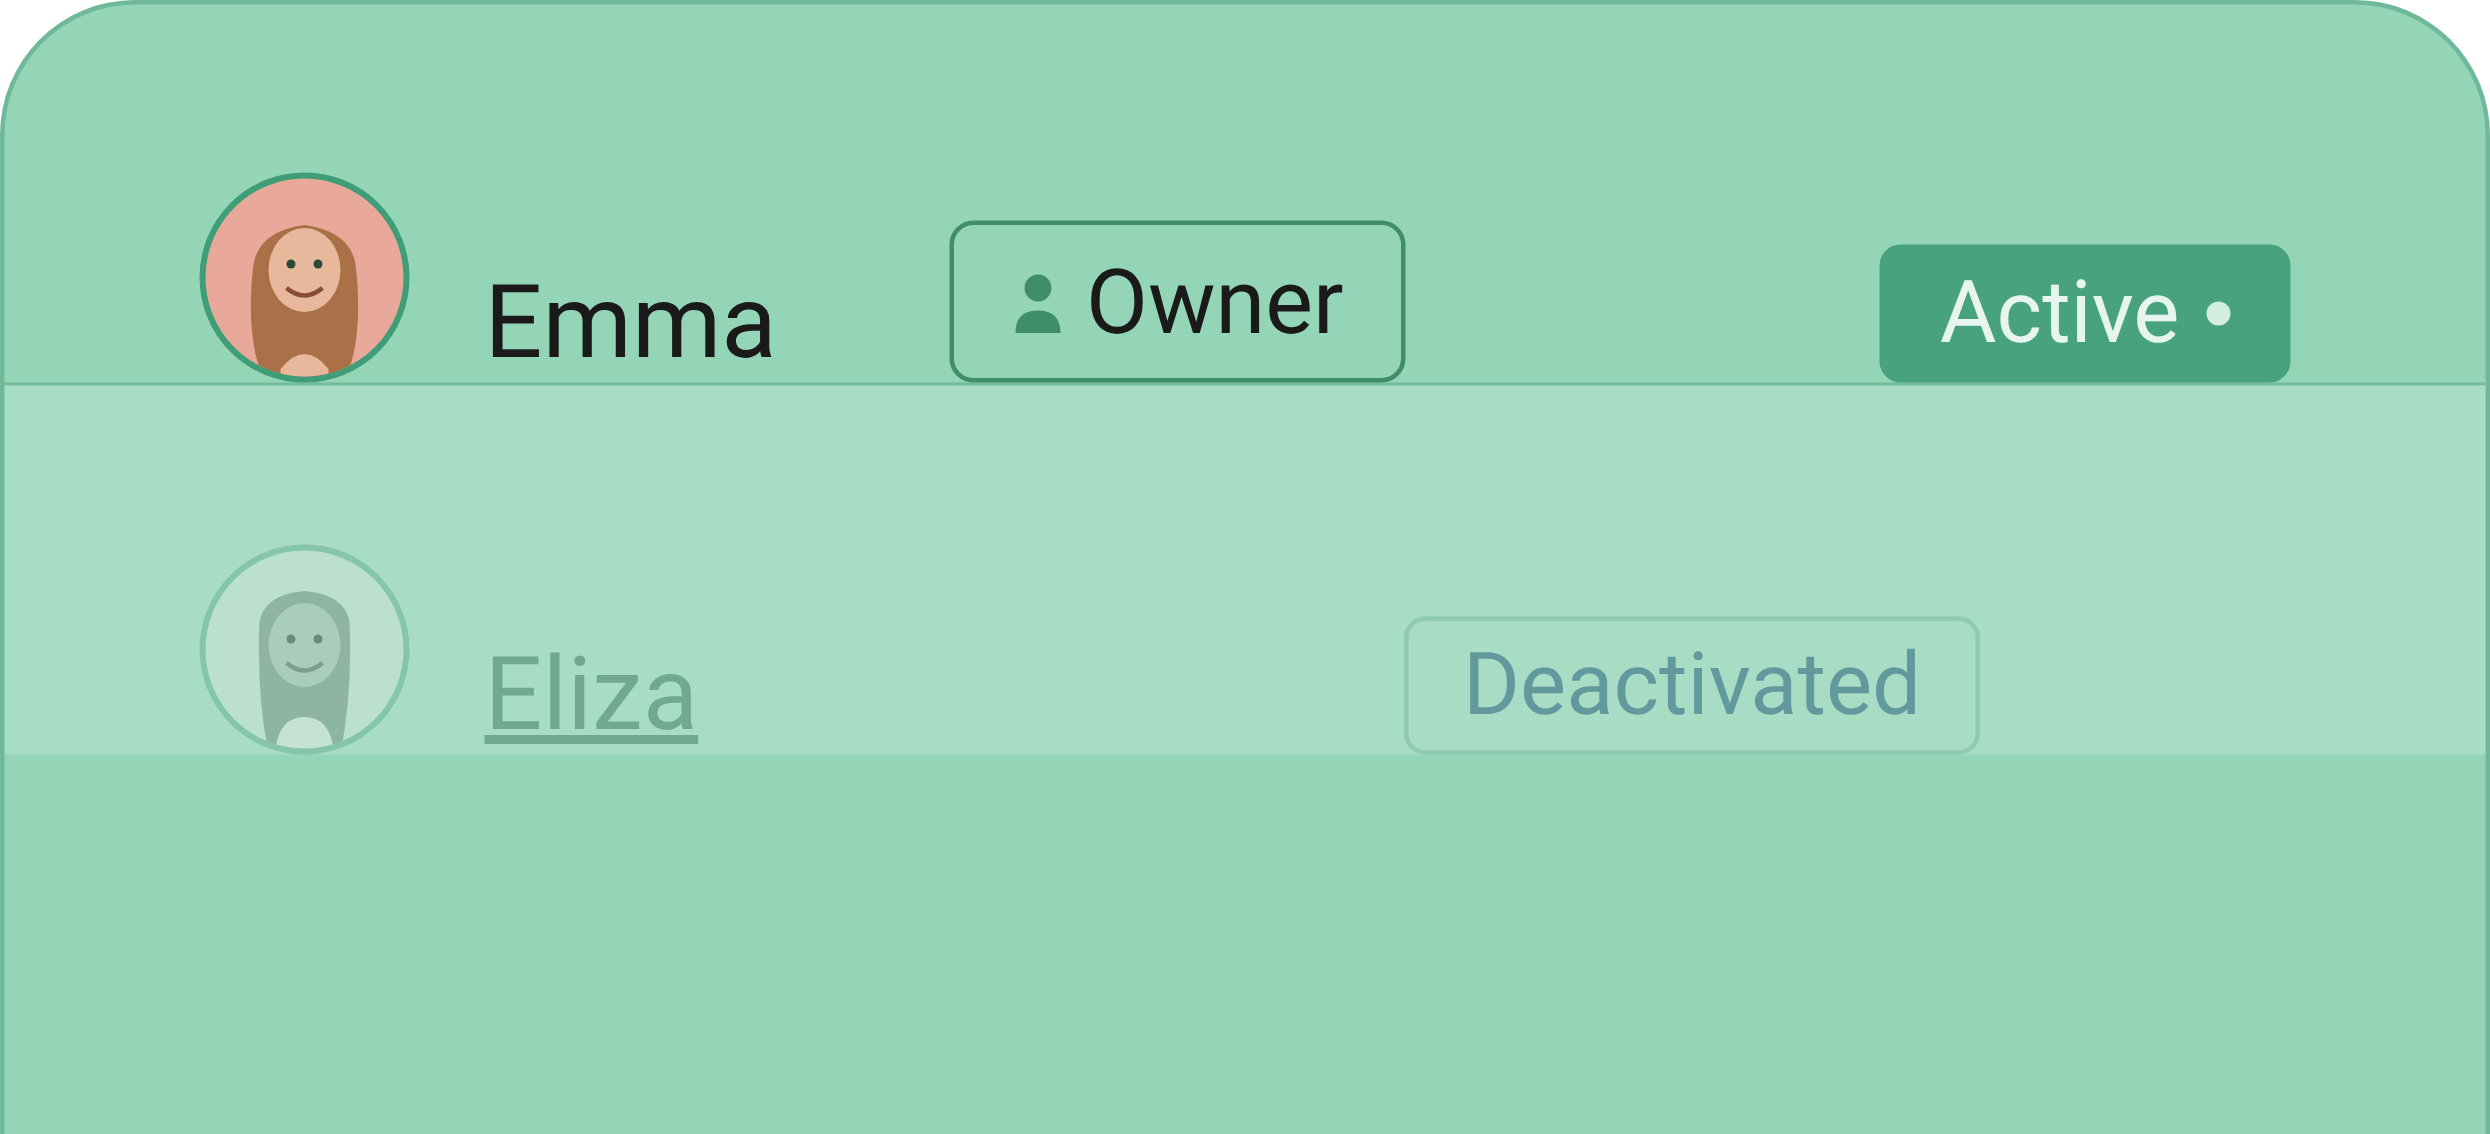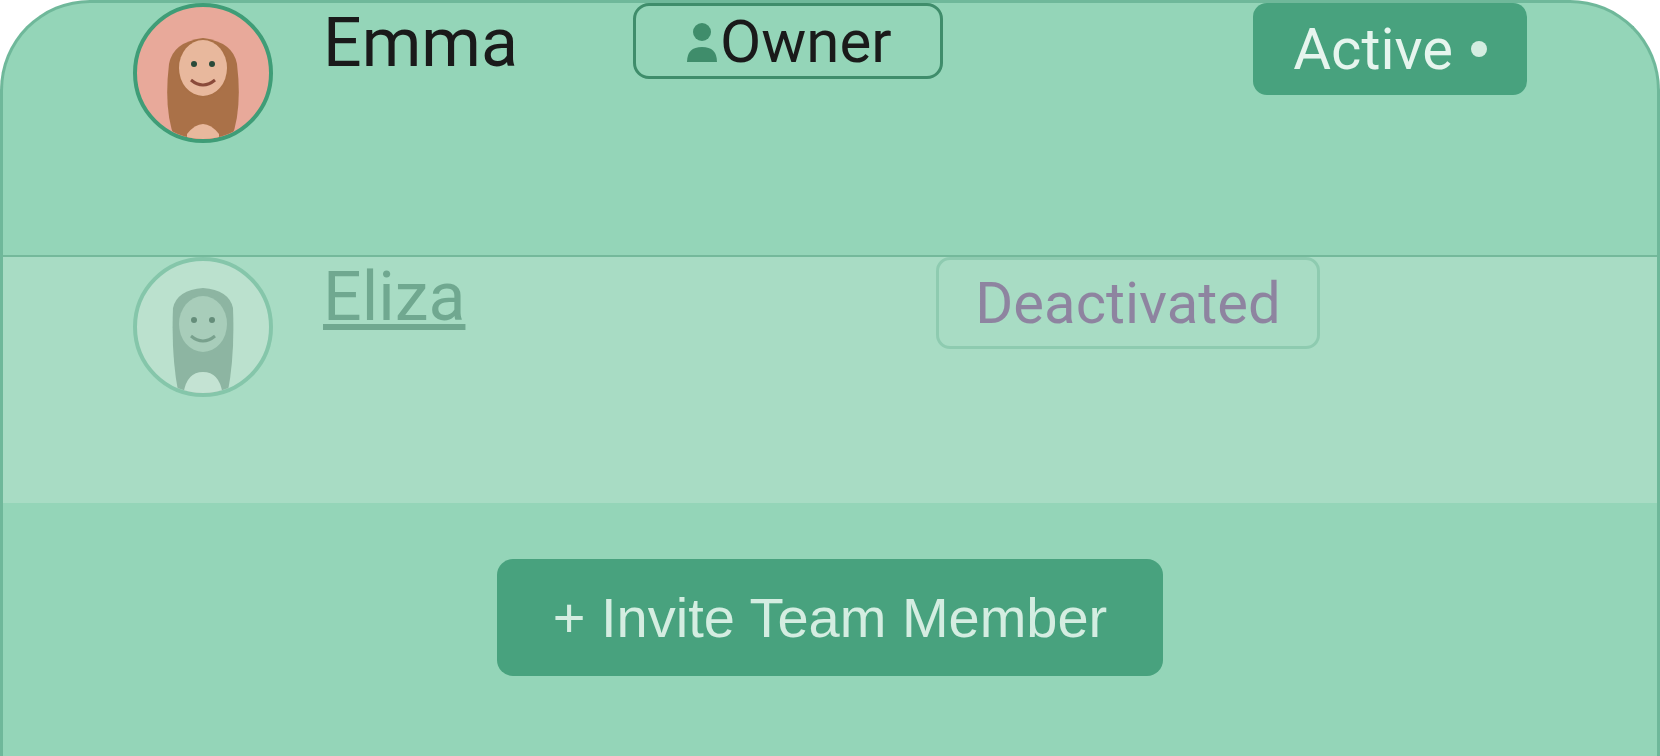--- a/index.html
+++ b/index.html
@@ -19,21 +19,21 @@
       background: #94d5b8;
       border-top-left-radius: 90px;
       border-top-right-radius: 90px;
       border: 3px solid #6fb89a;
       border-bottom: none;
       overflow: hidden;
       position: relative;
     }
     .row {
       display: flex;
-      align-items: flex-start;
+      align-items: flex-end;
       width: 100%;
       padding: 0 130px;
       gap: 50px;
     }
     .row-active {
       height: 254px;
       border-bottom: 2px solid #74b99b;
     }
     .row-deactivated {
       height: 246px;
@@ -71,26 +71,27 @@
       color: #1a1a1a;
       min-width: 260px;
     }
     .row-deactivated .name {
       color: #2d6b52;
       text-decoration: underline;
     }
     .role-chip {
       display: inline-flex;
       align-items: center;
-      padding: 10px 48px;
+      gap: 14px;
+      padding: 10px 38px;
       border: 3px solid #3f8d6b;
       border-radius: 16px;
       font-size: 60px;
       color: #1a1a1a;
-      height: 76px;
+      height: 108px;
     }
     .row-deactivated .role-chip {
       border-color: #6fb89a;
       color: #2d6b52;
     }
     .person-icon {
       width: 36px;
       height: 44px;
       flex-shrink: 0;
     }
@@ -114,21 +115,21 @@
       background: #d4ede1;
       border-radius: 50%;
     }
     .status-outline {
       display: inline-flex;
       align-items: center;
       padding: 12px 36px;
       border: 3px solid #6fb89a;
       border-radius: 14px;
       font-size: 58px;
-      color: #701a75;
+      color: #0c4a6e;
       height: 92px;
     }
     .footer {
       display: flex;
       justify-content: center;
       padding-top: 56px;
     }
     .invite-btn {
       display: inline-flex;
       align-items: center;
@@ -188,19 +189,14 @@
         <path d="M40 120 Q42 94 60 94 Q78 94 80 120 Z" fill="#d8e8de"></path>
       </svg>
     </div>
     <div class="name">Eliza</div>
     <div class="spacer"></div>
     <div class="status-outline">
       <span>Deactivated</span>
     </div>
   </div>
 
-  <div class="footer">
-    <button class="invite-btn">
-      <span>+ Invite Team Member</span>
-    </button>
-  </div>
 
 </div>
 
 </body></html>

